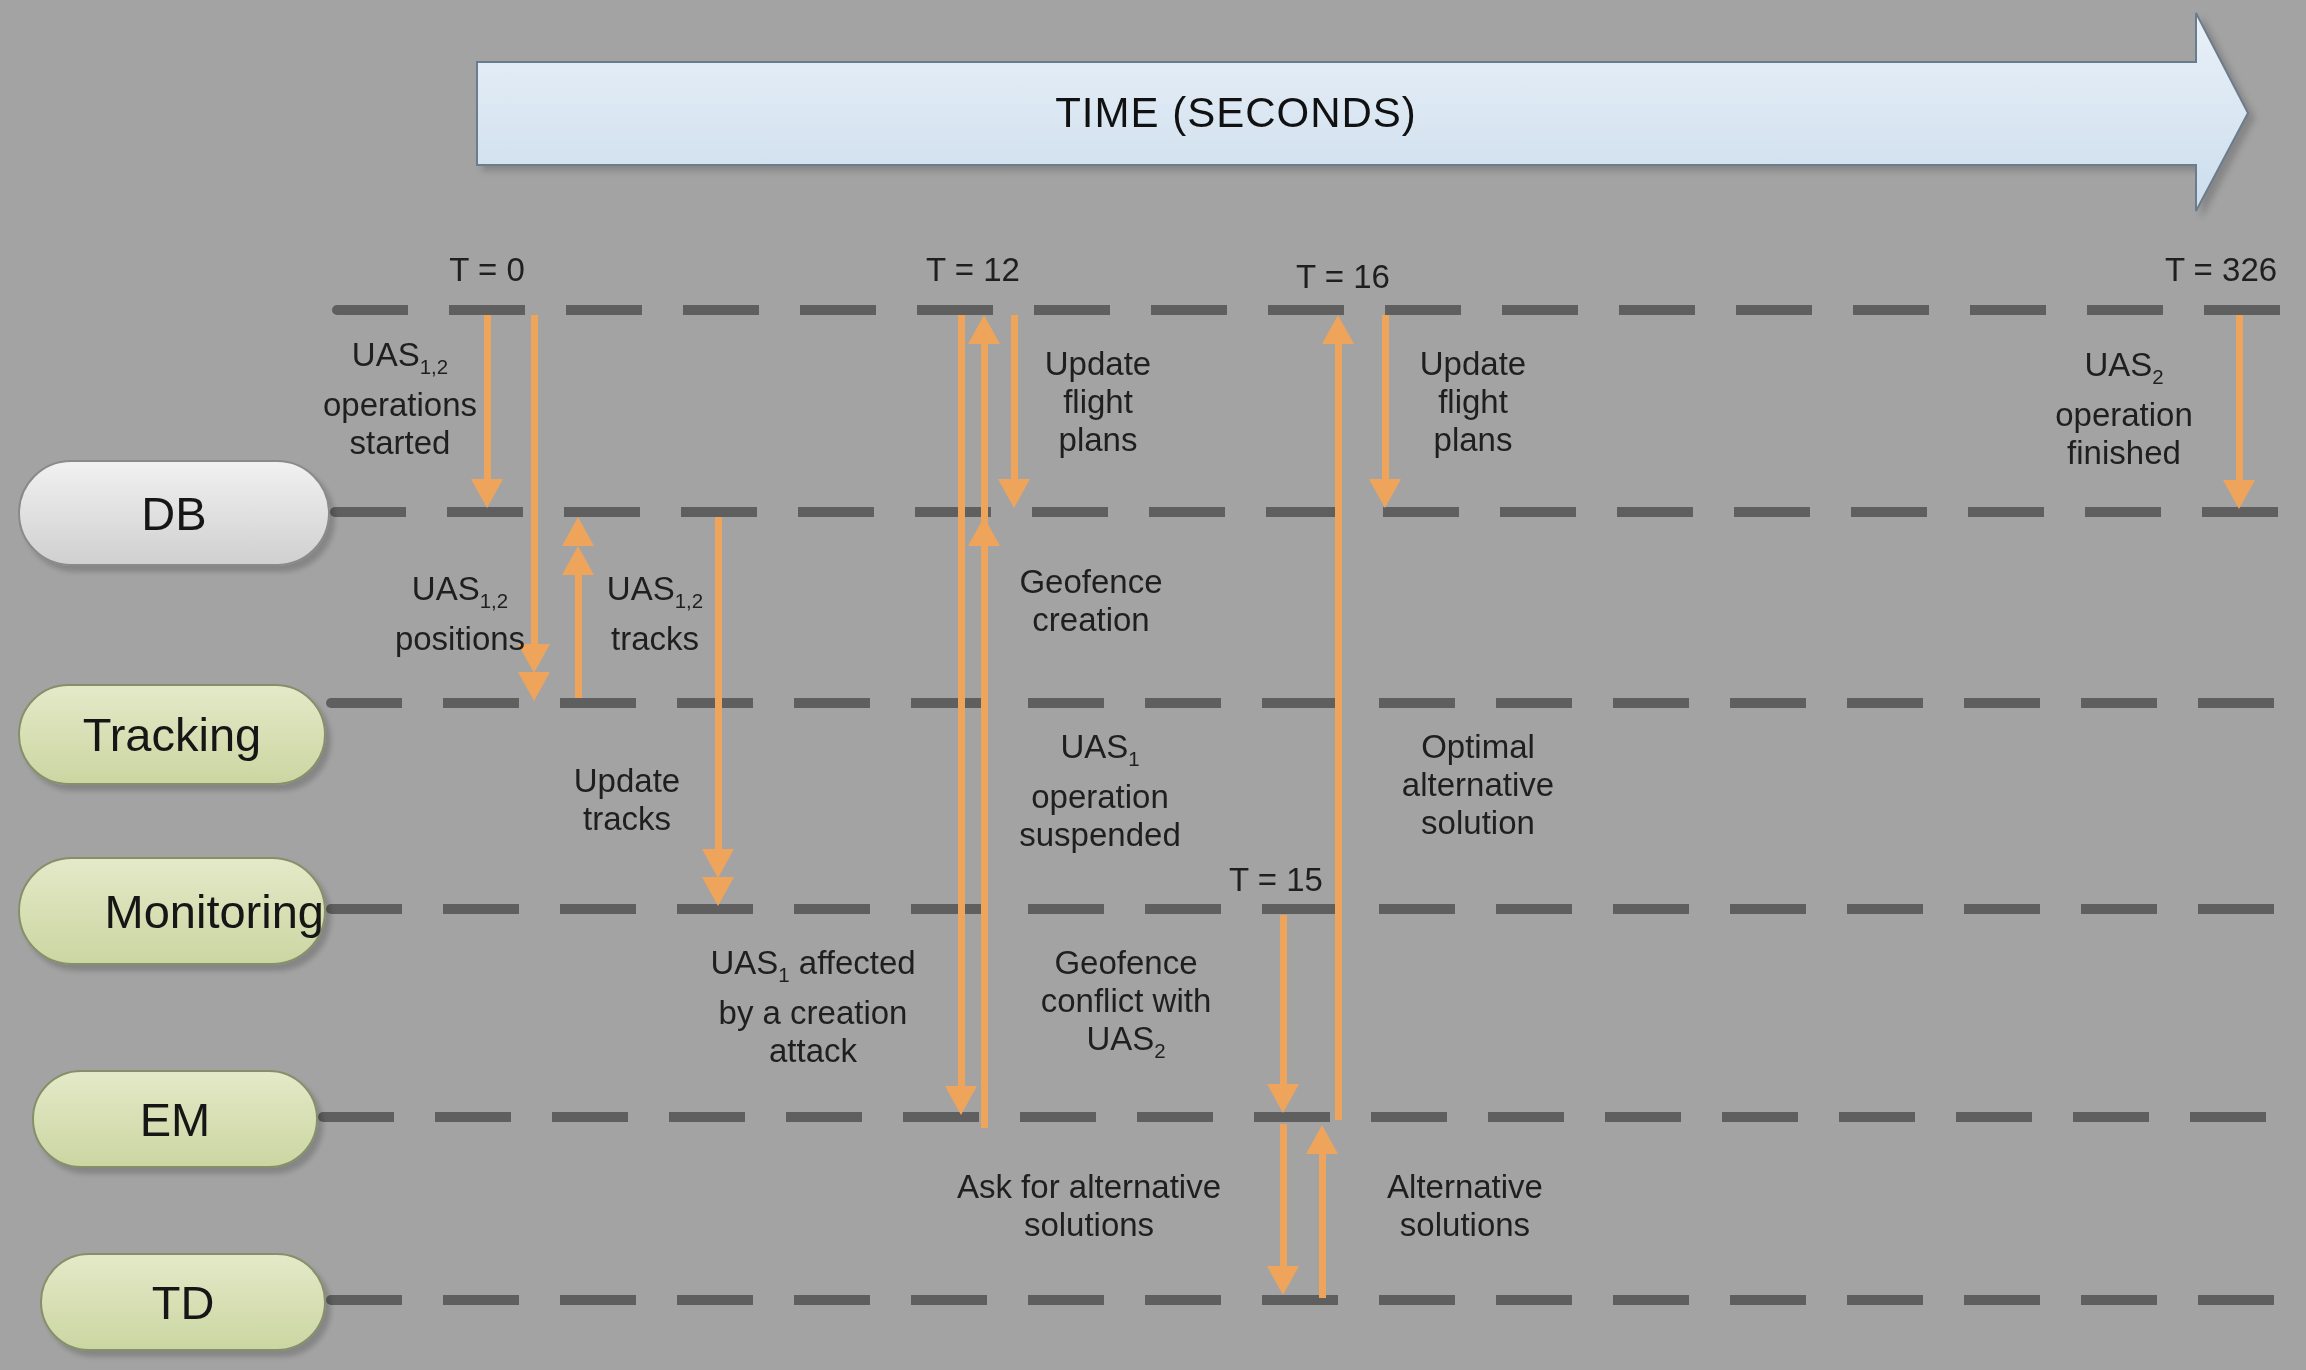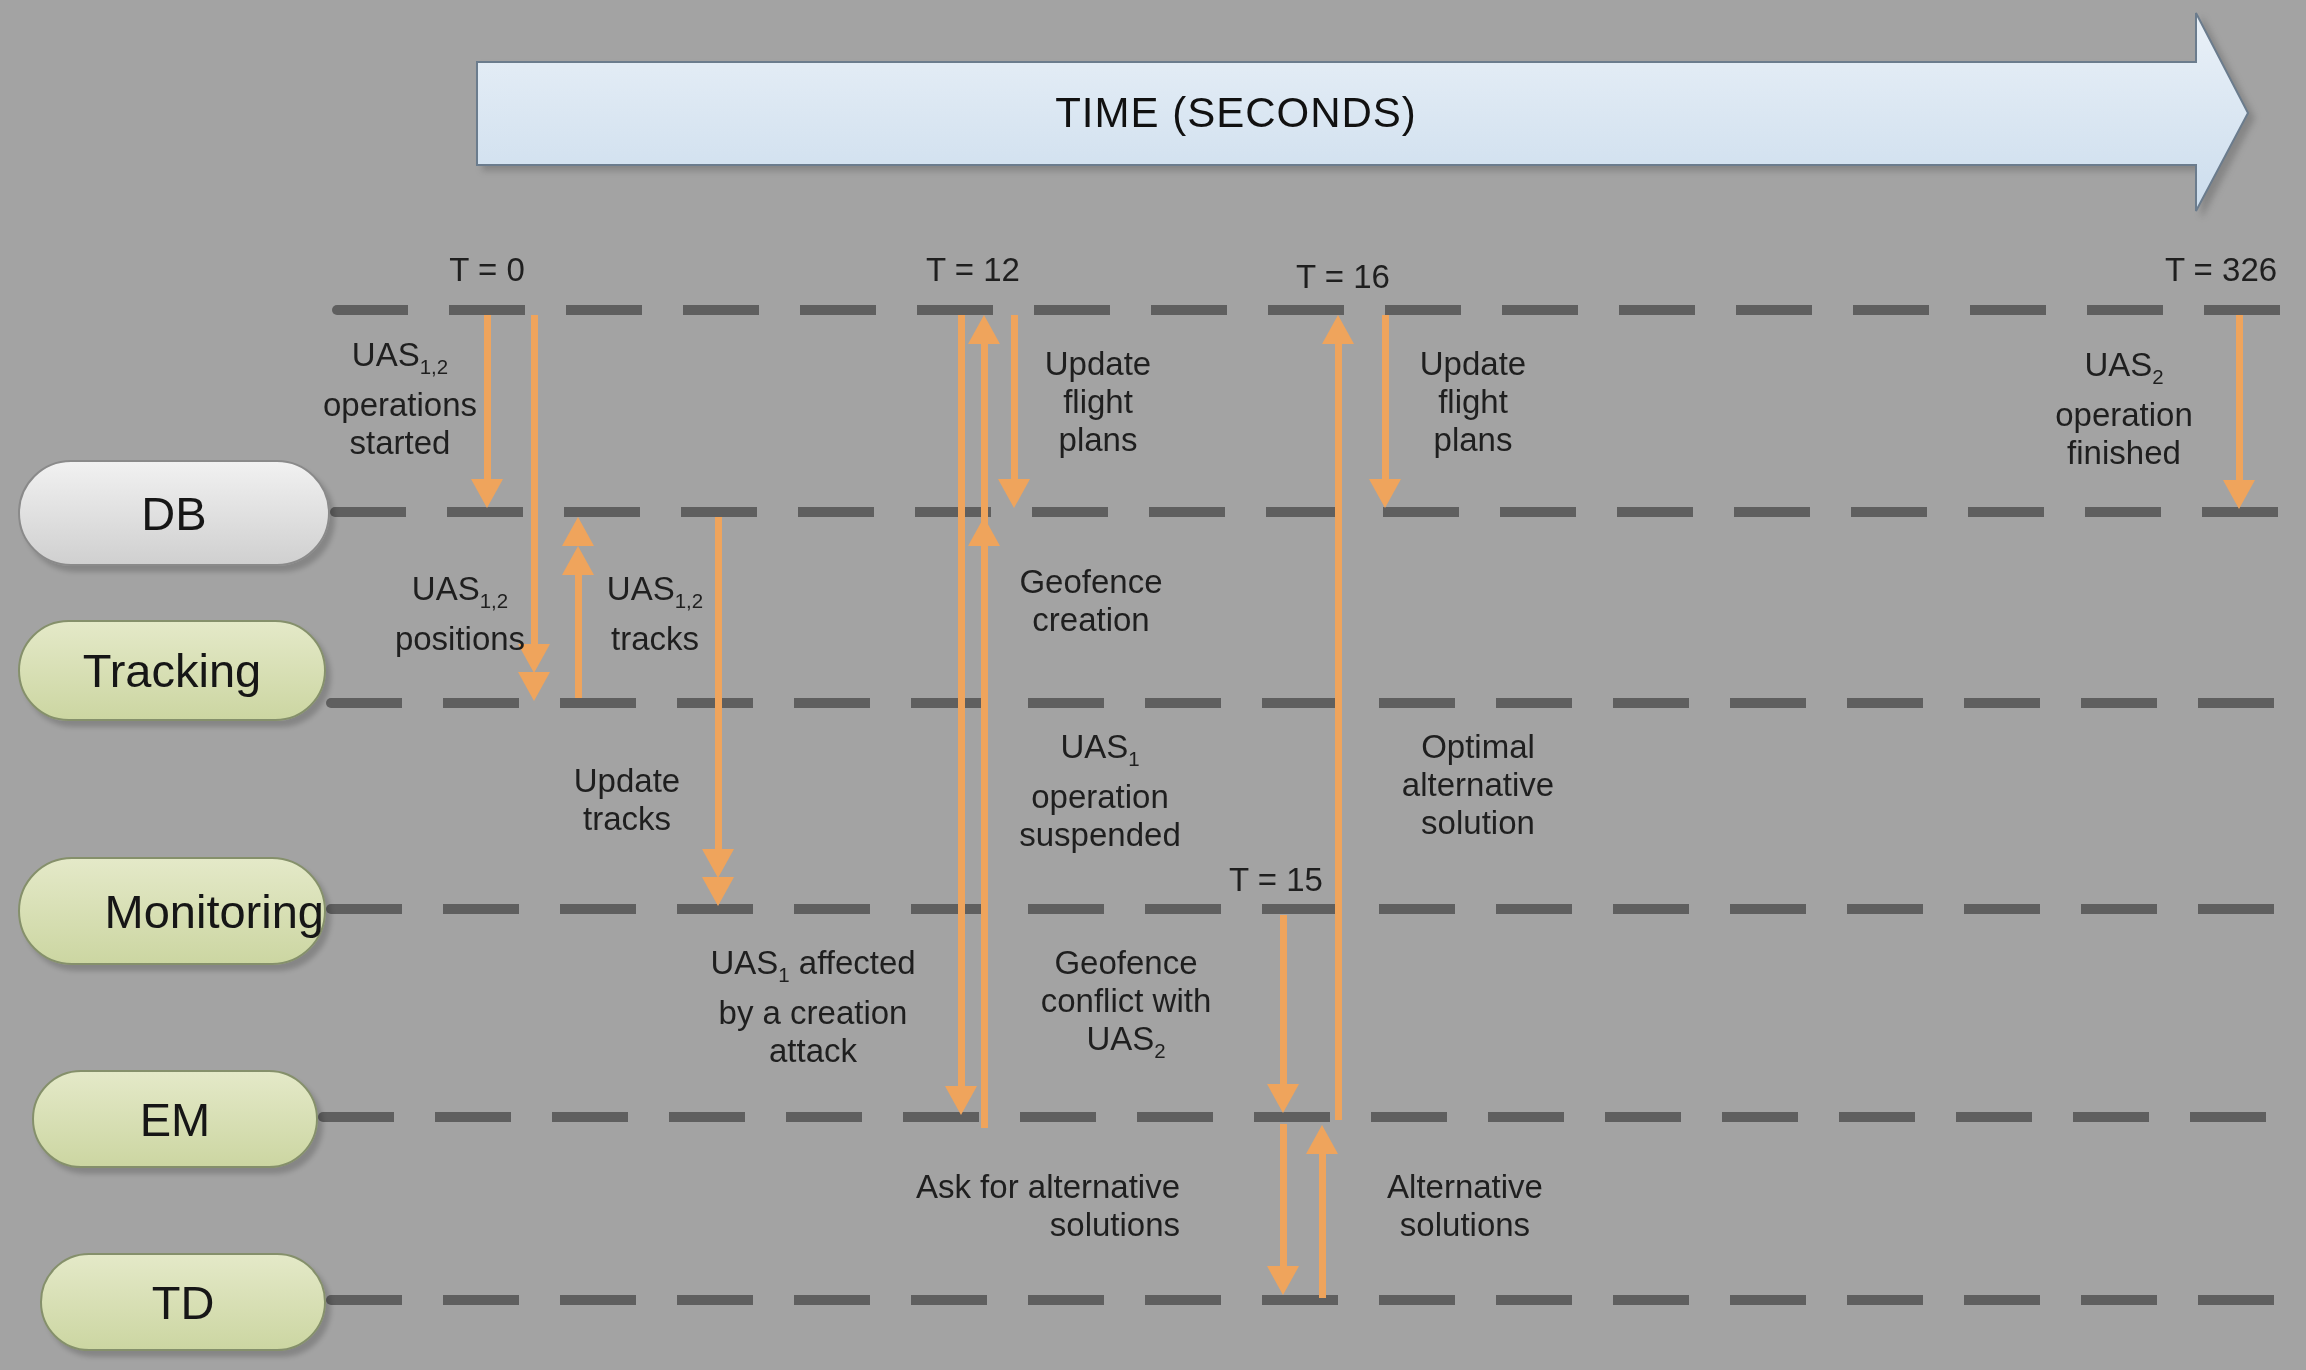--- a/index.html
+++ b/index.html
@@ -59,21 +59,21 @@
   <div class="lane" style="left:332px;top:305px;width:1974px;"></div>
   <div class="lane" style="left:330px;top:507px;width:1976px;"></div>
   <div class="lane" style="left:326px;top:698px;width:1980px;"></div>
   <div class="lane" style="left:326px;top:904px;width:1980px;"></div>
   <div class="lane" style="left:318px;top:1112px;width:1988px;"></div>
   <div class="lane" style="left:326px;top:1295px;width:1980px;"></div>
 
   <div class="pill" style="left:18px;top:460px;width:308px;height:102px;">
       <span>DB</span>
     </div>
-  <div class="pill green" style="left:18px;top:620px;width:304px;height:97px;text-align:right;">
+  <div class="pill green" style="left:18px;top:684px;width:304px;height:97px;text-align:right;">
       <span>Tracking</span>
     </div>
   <div class="pill green" style="left:18px;top:857px;width:304px;height:104px;justify-content:flex-end;">
       <span>Monitoring</span>
     </div>
   <div class="pill green" style="left:32px;top:1070px;width:282px;height:94px;">
       <span>EM</span>
     </div>
   <div class="pill green" style="left:40px;top:1253px;width:282px;height:94px;justify-content:center;">
       <span>TD</span>
@@ -197,21 +197,21 @@
     <div>by a creation</div>
     <div>attack</div>
   </div>
 
   <div class="msg" style="left:1126px;top:944px;">
     <div>Geofence</div>
     <div>conflict with</div>
     <div><span>UAS</span><sub>2</sub></div>
   </div>
 
-  <div class="msg" style="left:1048px;top:1168px;text-align:right;">
+  <div class="msg" style="left:1089px;top:1168px;">
     <div>Ask for alternative</div>
     <div>solutions</div>
   </div>
 
   <div class="msg" style="left:1465px;top:1168px;">
     <div>Alternative</div>
     <div>solutions</div>
   </div>
 
   <div class="msg" style="left:1478px;top:728px;">

